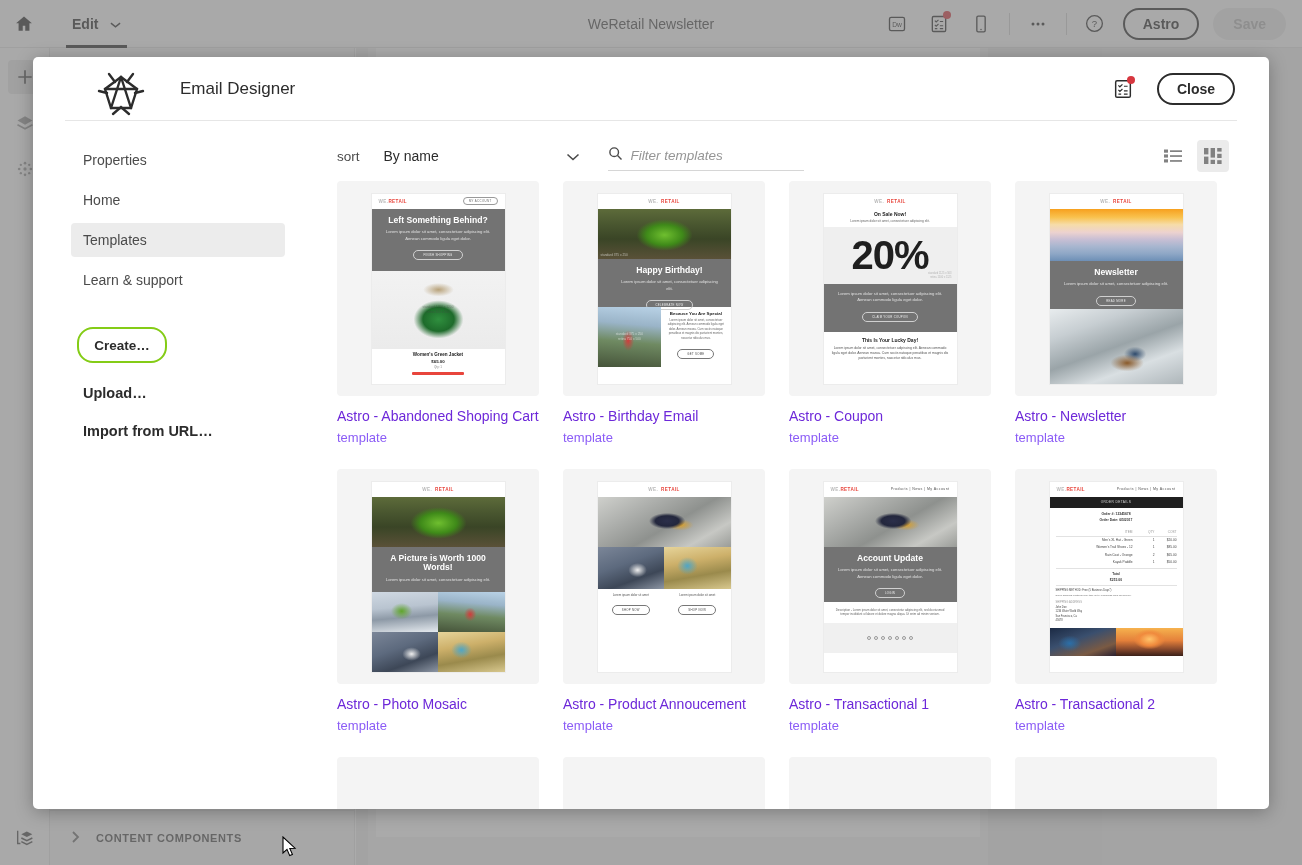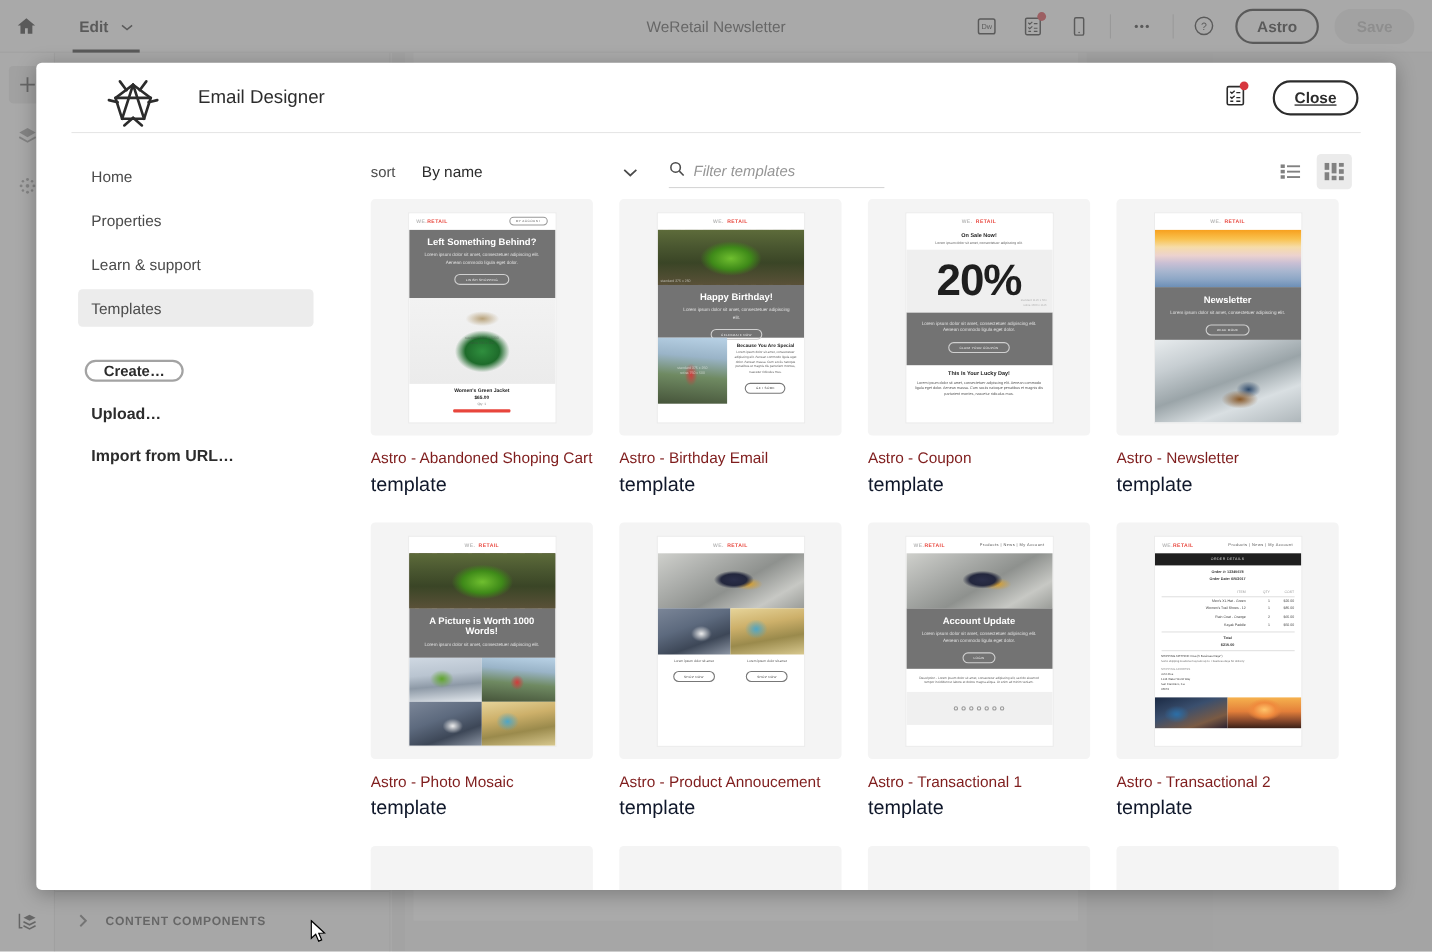--- a/index.html
+++ b/index.html
@@ -105,39 +105,39 @@
     overflow: hidden;
   }
   .modal-head {
     height: 63px; display: flex; align-items: center; padding: 0 34px 0 63px;
     position: relative;
   }
   .logo-wrap { position: absolute; left: 62px; top: 12px; width: 52px; height: 48px; }
   .modal-title {
     margin-left: 84px; font-size: 17px; color: #2c2c2c;
   }
-  .modal-head-actions { margin-left: auto; display: flex; gap: 20px; text-decoration: underline; }
+  .modal-head-actions { margin-left: auto; display: flex; align-items: center; gap: 20px; }
   .head-rule {
     height: 1px; background: #e6e6e6; margin: 0 32px;
   }
 
   .modal-body { display: flex; height: calc(100% - 64px); }
 
   
   .m-sidebar { width: 290px; flex: 0 0 290px; padding: 22px 38px 0 38px; }
   .nav-item {
     height: 34px; border-radius: 4px; padding: 0 12px;
     display: flex; align-items: center;
     font-size: 14px; color: #4b4b4b; margin-bottom: 6px;
     cursor: pointer;
   }
   .nav-item.active { background: #ececec; }
   .create-btn {
-    margin: 24px 0 0 6px; width: 90px; height: 20px; border-radius: 16px;
-    border: 2px solid #a3a3a3; background: transparent;
+    margin: 24px 0 0 6px; width: 90px; height: 36px; border-radius: 16px;
+    border: 2px solid #84cc16; background: transparent;
     font-size: 13.5px; font-weight: 700; color: #2c2c2c;
     font-family: "Liberation Sans", sans-serif; cursor: pointer;
   }
   .link-item {
     margin-top: 22px; margin-left: 12px;
     font-size: 14.5px; font-weight: 700; color: #2c2c2c; cursor: pointer;
   }
 
   
   .m-content { flex: 1; padding: 0 40px 0 14px; position: relative; overflow: hidden; }
@@ -173,24 +173,24 @@
     column-gap: 24px; row-gap: 24px;
     padding-top: 2px;
   }
   .card { width: 202px; cursor: pointer; }
   .card-thumb {
     width: 202px; height: 215px; background: #f4f4f4; border-radius: 4px;
     display: flex; align-items: center; justify-content: center;
     overflow: hidden;
   }
   .card-title {
-    margin-top: 12px; font-size: 14px; color: #7f1d1d;
+    margin-top: 12px; font-size: 14px; color: #6d28d9;
     white-space: nowrap; overflow: hidden; text-overflow: ellipsis;
   }
-  .card-sub { margin-top: 6px; font-size: 18px; color: #0f172a; }
+  .card-sub { margin-top: 6px; font-size: 13px; color: #8b5cf6; }
 
   
   .mail {
     width: 133px; height: 190px; background: #fff;
     overflow: hidden; position: relative;
     box-shadow: 0 0 0 1px rgba(0,0,0,0.03);
   }
   .mail-head {
     height: 15px; background: #fff; display: flex; align-items: center;
     justify-content: center; gap: 3px; font-size: 4.6px; letter-spacing: .4px;
@@ -450,30 +450,30 @@
       </div>
       <button class="pill-btn">Close</button>
     </div>
   </div>
   <div class="head-rule"></div>
 
   <div class="modal-body">
 
     <div class="m-sidebar">
       <div class="nav-item">
+        <span>Properties</span>
+      </div>
+      <div class="nav-item">
         <span>Home</span>
       </div>
-      <div class="nav-item">
-        <span>Properties</span>
+      <div class="nav-item active">
+        <span>Templates</span>
       </div>
       <div class="nav-item">
         <span>Learn &amp; support</span>
-      </div>
-      <div class="nav-item active">
-        <span>Templates</span>
       </div>
       <button class="create-btn">Create…</button>
       <div class="link-item">Upload…</div>
       <div class="link-item">Import from URL…</div>
     </div>
 
     <div class="m-content">
 
       <div class="toolbar">
         <span class="sort-label">sort</span>

